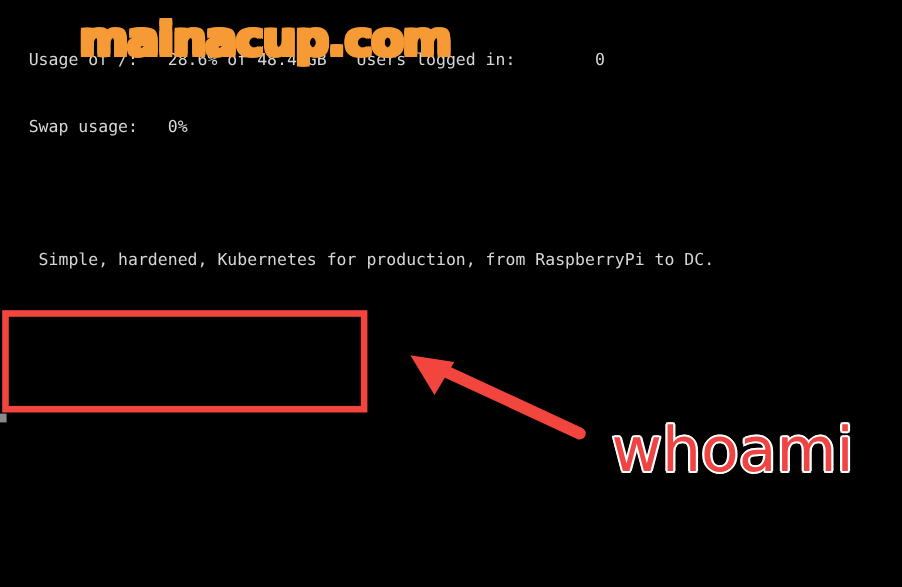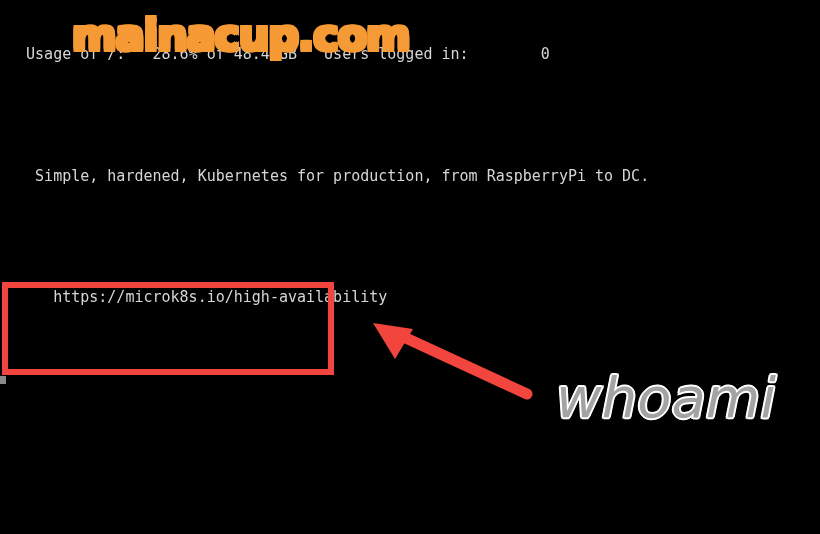--- a/index.html
+++ b/index.html
@@ -79,58 +79,57 @@
     top: 305px;
     width: 200px;
     height: 100px;
     pointer-events: none;
   }
 
   
   #annotation-label {
     position: absolute;
     left: 556px;
-    top: 370px;
+    top: 382px;
     font-family: "DejaVu Sans", "Liberation Sans", sans-serif;
     font-size: 56px;
     font-weight: normal;
-    color: #a3a3a3;
+    color: #ef4444;
     letter-spacing: 0px;
     line-height: 1;
     -webkit-text-stroke: 3px #ffffff;
     paint-order: stroke fill;
     text-shadow:
       2px 0 0 #ffffff, -2px 0 0 #ffffff,
       0 2px 0 #ffffff, 0 -2px 0 #ffffff;
     pointer-events: none;
     user-select: none;
-    font-style: italic;
   }
 
   
   #scroll-nub {
     position: absolute;
     left: 0px;
     top: 376px;
     width: 6px;
     height: 8px;
     background: #8a8a8a;
   }
 </style>
 </head>
 <body>
 
 <div id="screen">
 
   <div class="term">
     <div class="line">  Usage of /:   28.6% of 48.47GB   Users logged in:        0</div>
+    <div class="line">  Swap usage:   0%</div>
     <div class="line blank"></div>
     <div class="line">   Simple, hardened, Kubernetes for production, from RaspberryPi to DC.</div>
     <div class="line blank"></div>
-    <div class="line">     https://microk8s.io/high-availability</div>
     <div class="line blank"></div>
     
     
     
     
     
     
     
     
     

